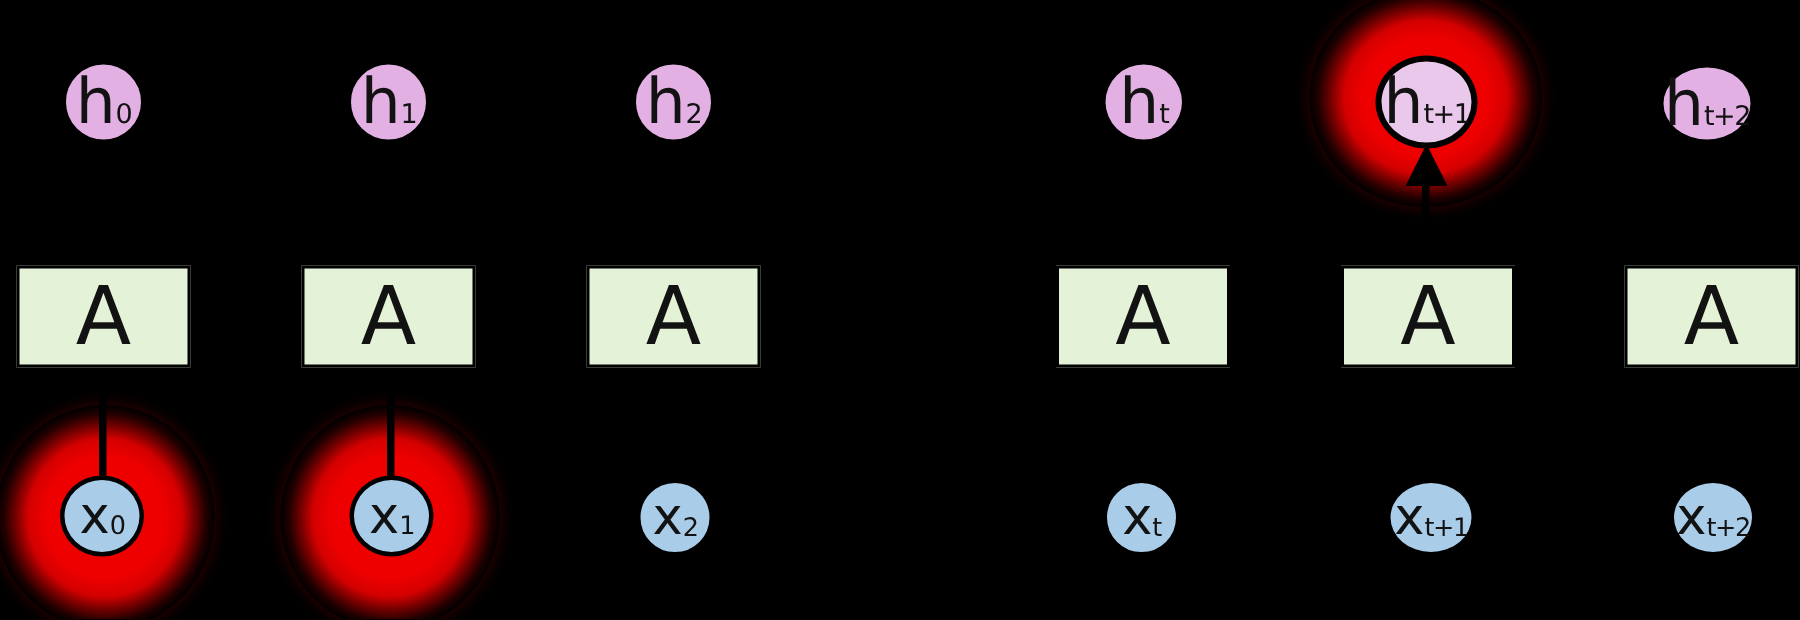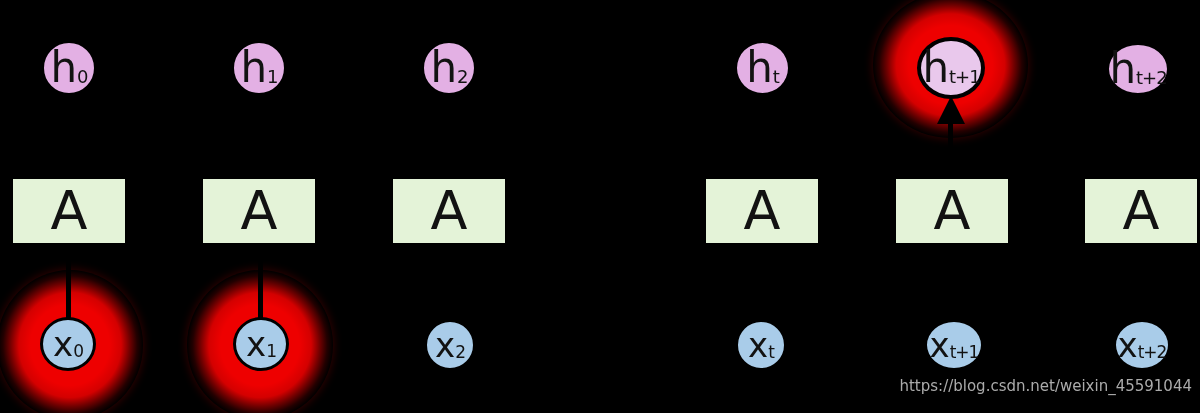--- a/index.html
+++ b/index.html
@@ -150,15 +150,14 @@
   </div>
   <div class="node circle x-node" style="left:924px;top:319px;width:60px;height:52px;">
     <span class="base-x">x</span>
       <span class="sub-x">t+1</span>
   </div>
   <div class="node circle x-node" style="left:1113px;top:319px;width:58px;height:52px;">
     <span class="base-x">x</span>
       <span class="sub-x">t+2</span>
   </div>
 
-  <div class="watermark">https://blog.csdn.net/weixin_45591044</div>
 
 </div>
 
 </body></html>

